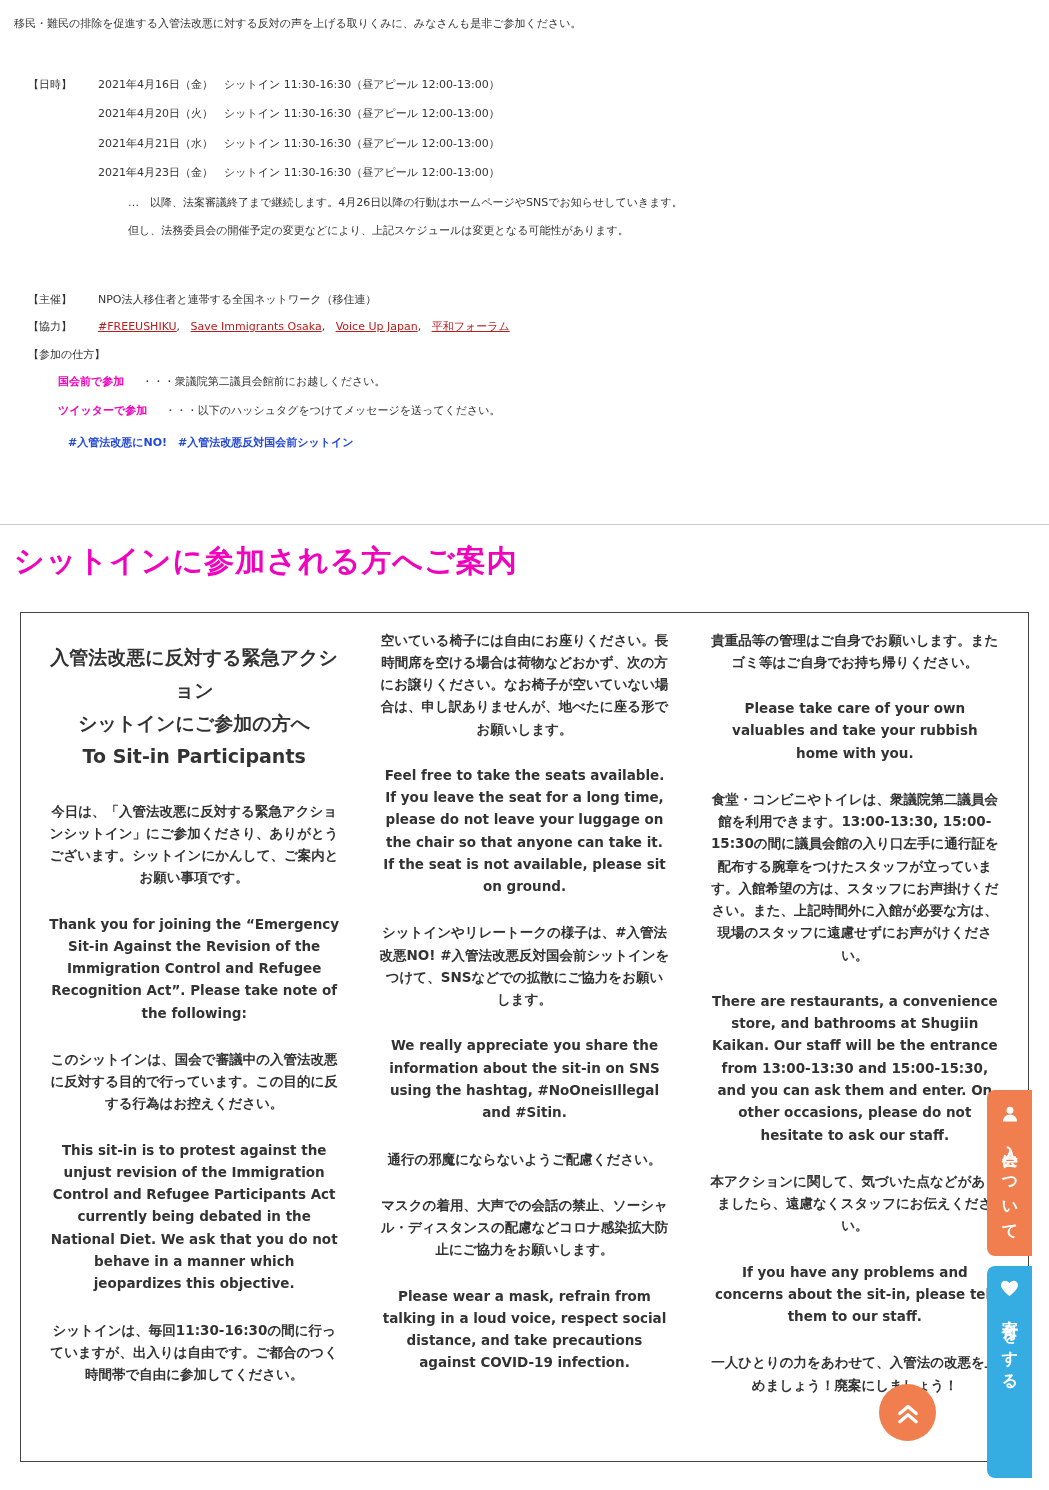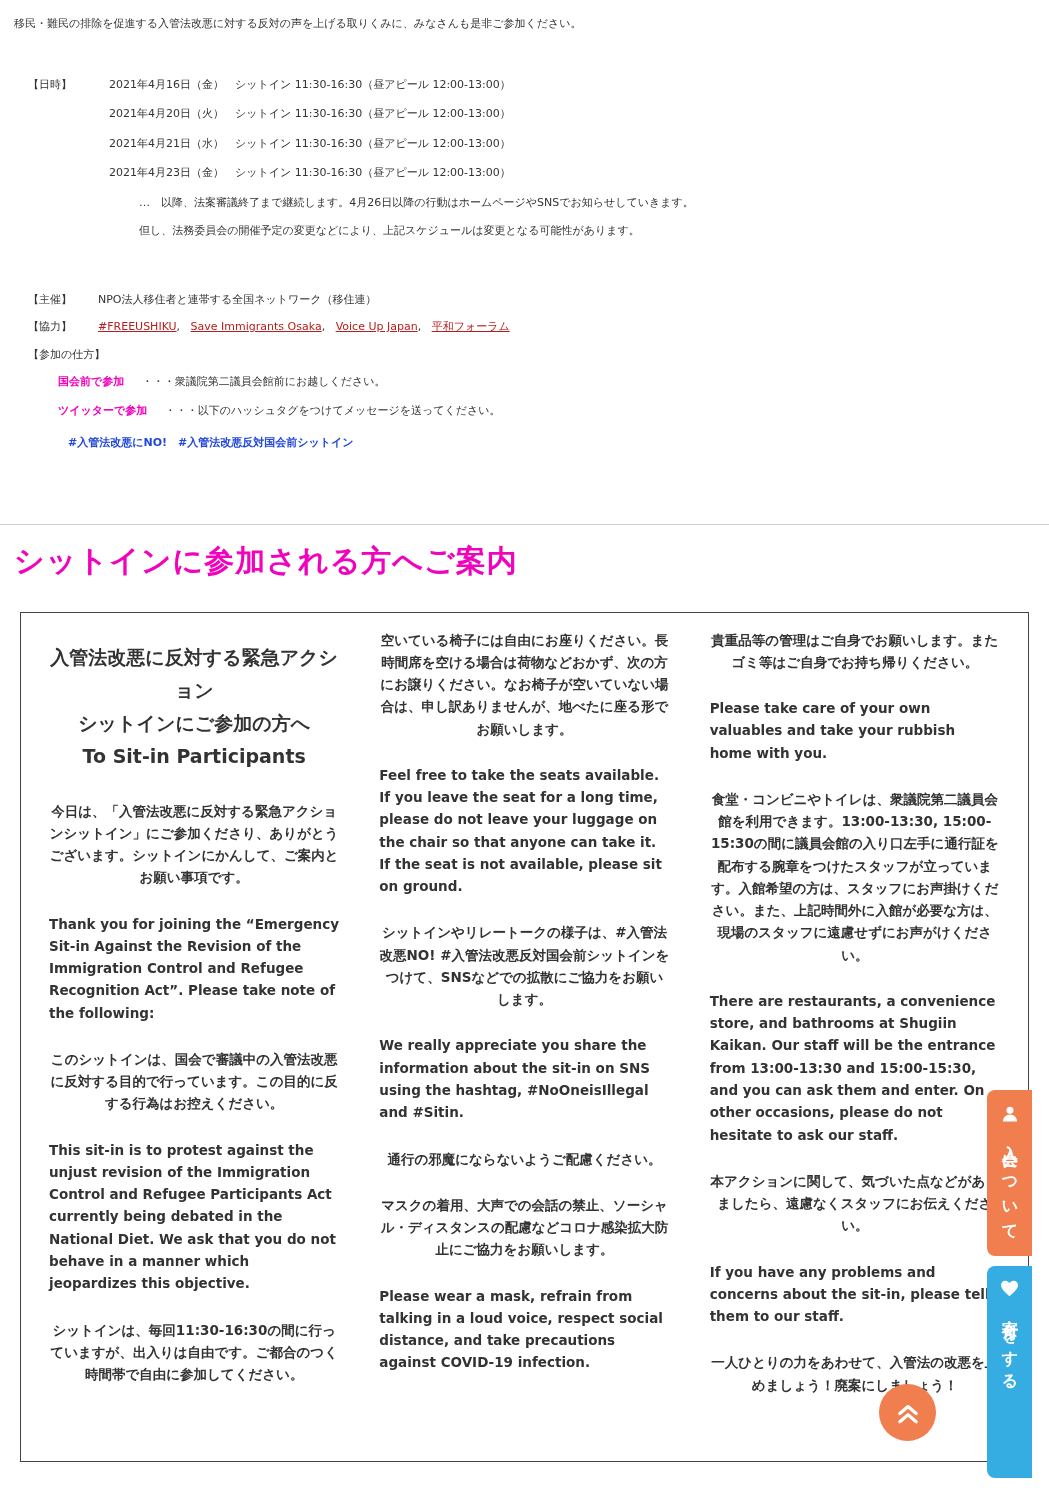--- a/index.html
+++ b/index.html
@@ -5,21 +5,21 @@
   * { margin:0; padding:0; box-sizing:border-box; }
   html,body { background:#fff; }
   body {
     width:1049px; height:1490px; overflow:hidden; position:relative;
     font-family:"DejaVu Sans","Liberation Sans",sans-serif;
     color:#333;
   }
   .top-section { padding:16px 14px 0 14px; font-size:11px; line-height:1.5; }
   .intro { margin-bottom:44px; }
 
-  .sched-row { display:flex; padding-left:14px;gap:11px; }
+  .sched-row { display:flex; padding-left:14px; }
   .lbl { width:70px; flex-shrink:0; }
   .sched-list { flex:1; }
   .sched-date { margin-bottom:13px; }
   .sched-note { margin-left:30px; margin-bottom:12px; }
 
   .info-block { padding-left:14px; margin-top:40px; }
   .info-row { display:flex; margin-bottom:11px; }
   .coop-link { color:#b91c1c; text-decoration:underline; cursor:pointer; }
   .sep { margin-right:7px; }
 
@@ -36,21 +36,21 @@
 
   .flyer {
     margin:30px 20px 0 20px; width:1009px; min-height:850px;
     border:1px solid #444; background:#fff;
     display:flex; gap:40px; padding:16px 28px;
   }
   .flyer-col { flex:1; font-size:13.5px; font-weight:bold; line-height:1.65; }
   .flyer-head { text-align:center; font-size:19px; font-weight:bold; line-height:1.75; margin:12px 0 26px; }
   .flyer-col p { margin-bottom:24px; }
   .flyer-col p.ja { text-align:center; }
-  .flyer-col p.en { text-align:left; }
+  .flyer-col p.en { text-align:center; }
 
   .tab {
     position:absolute; right:17px; width:45px; z-index:5;
     border-radius:8px 0 0 8px; color:#fff; cursor:pointer; border:none;
     display:flex; flex-direction:column; align-items:center; padding-top:14px;
   }
   .tab .vtext {
     writing-mode:vertical-rl; font-size:16px; font-weight:bold;
     letter-spacing:5px; margin-top:9px; color:#fff;
   }

